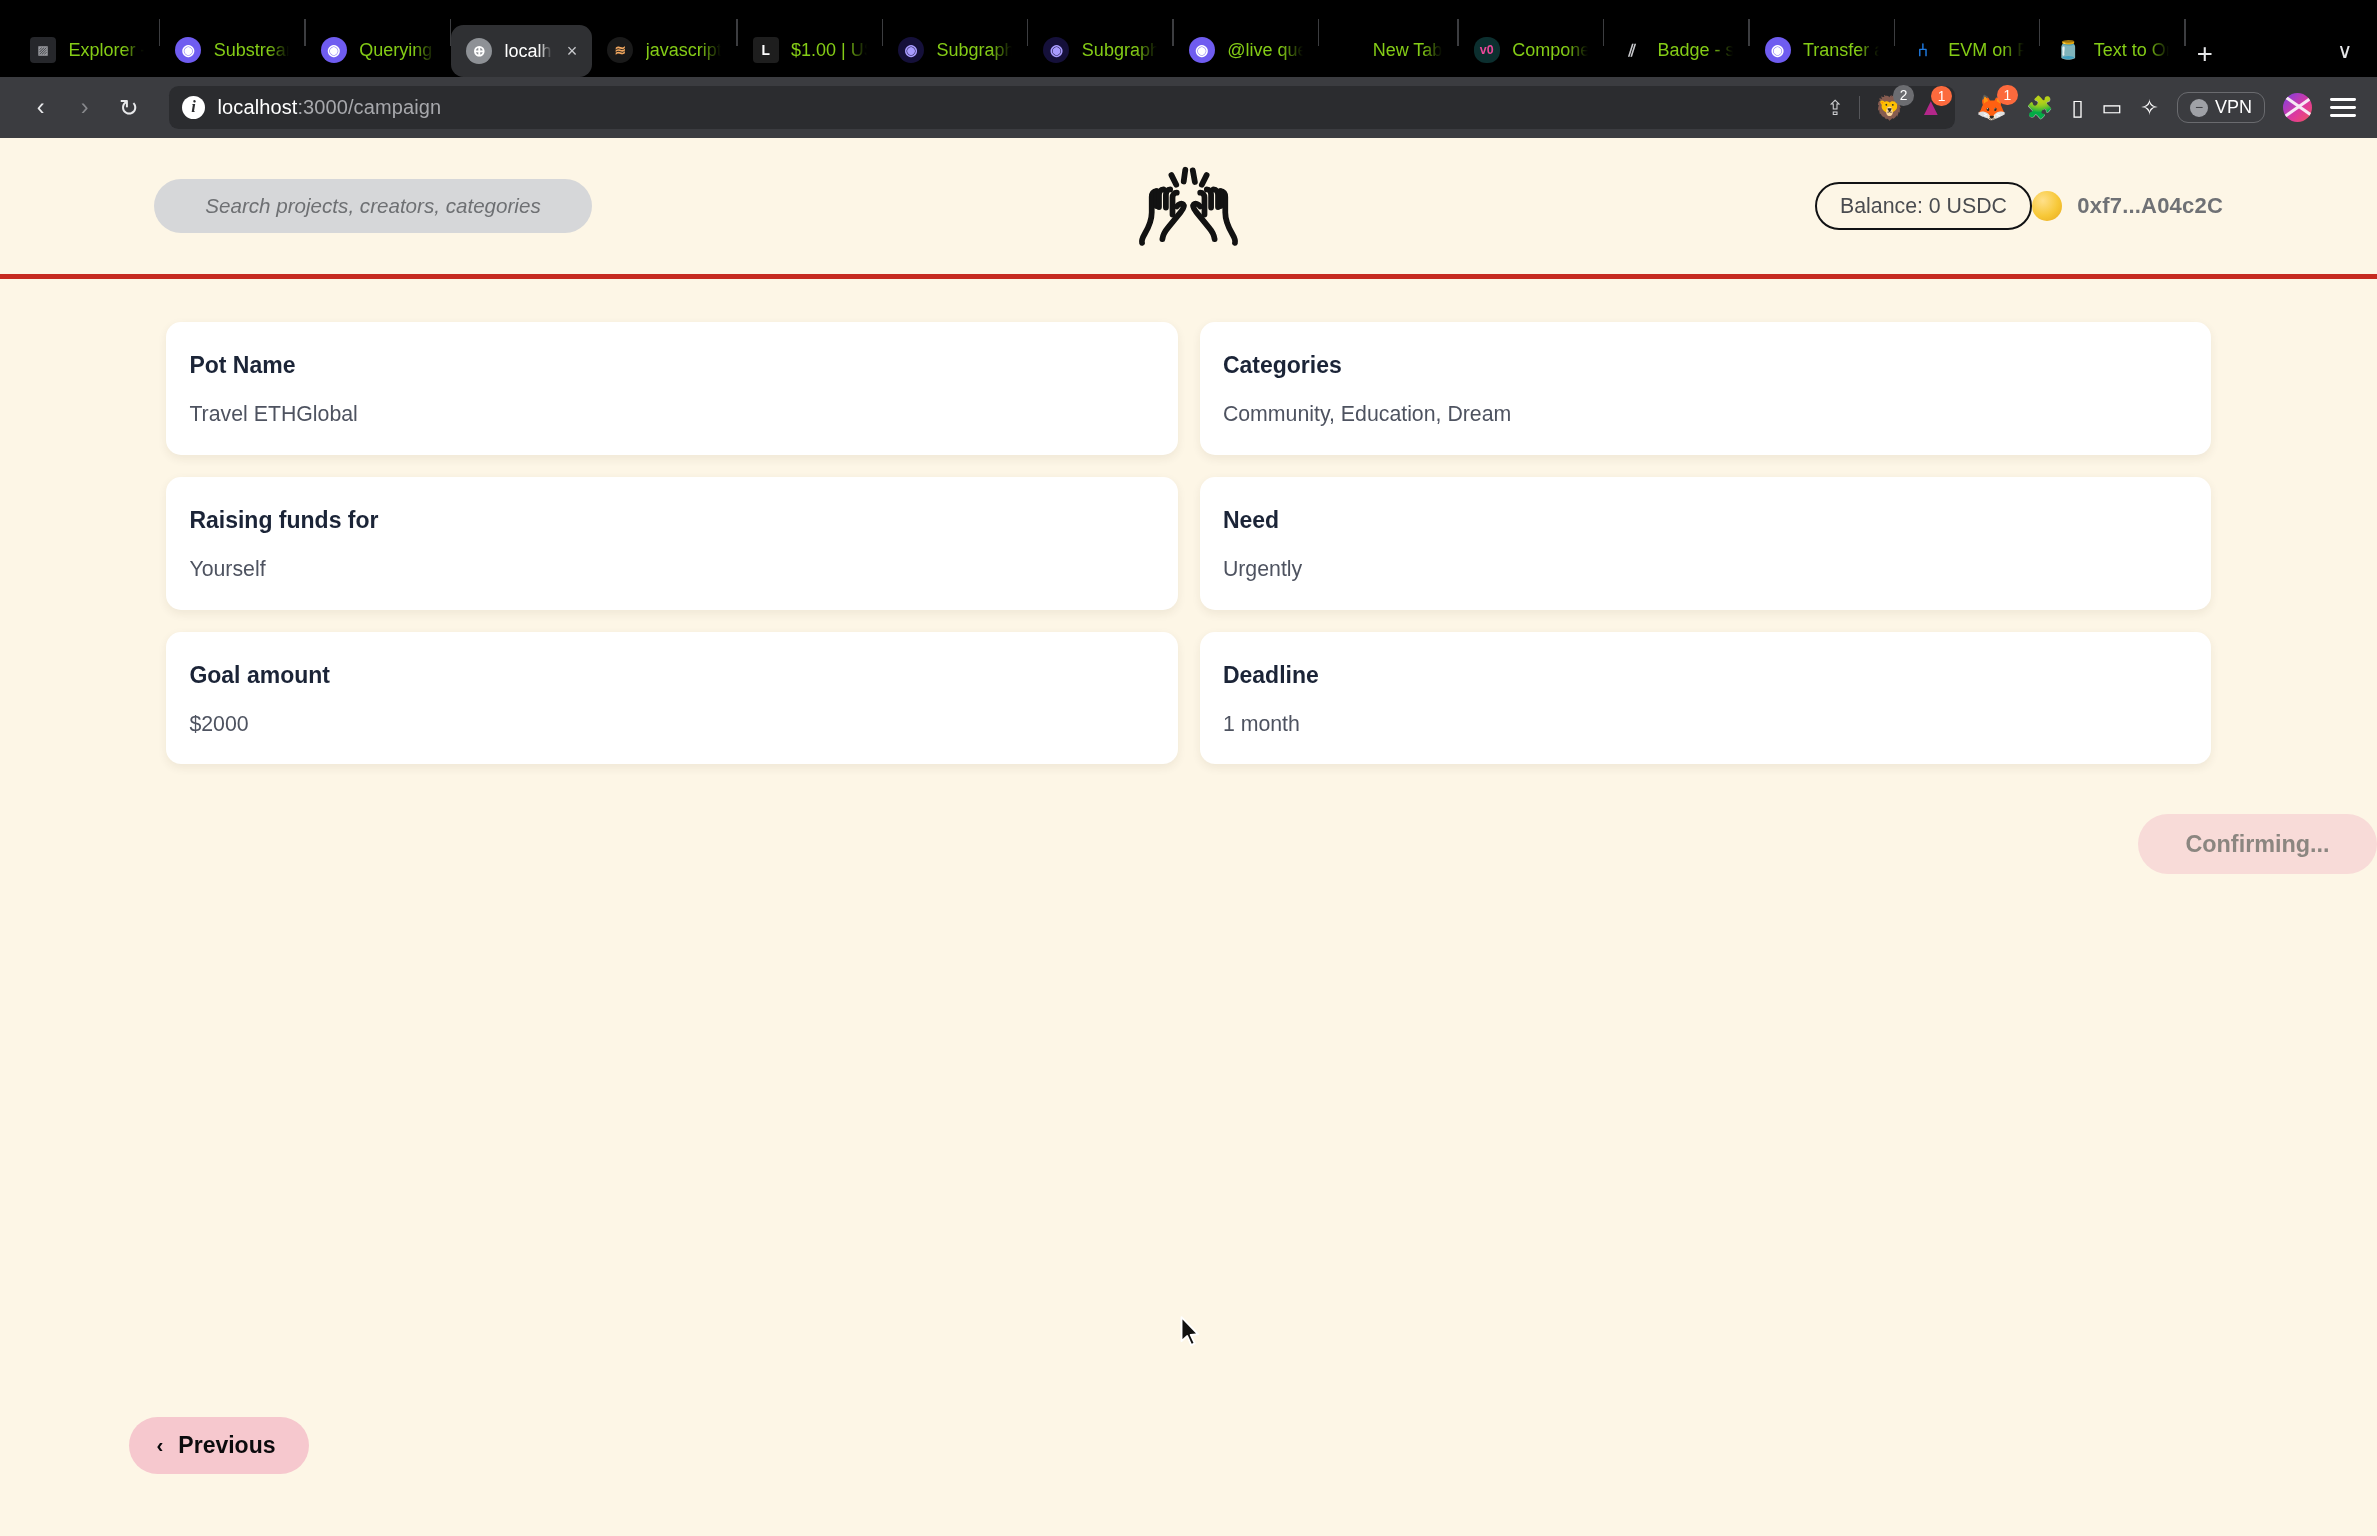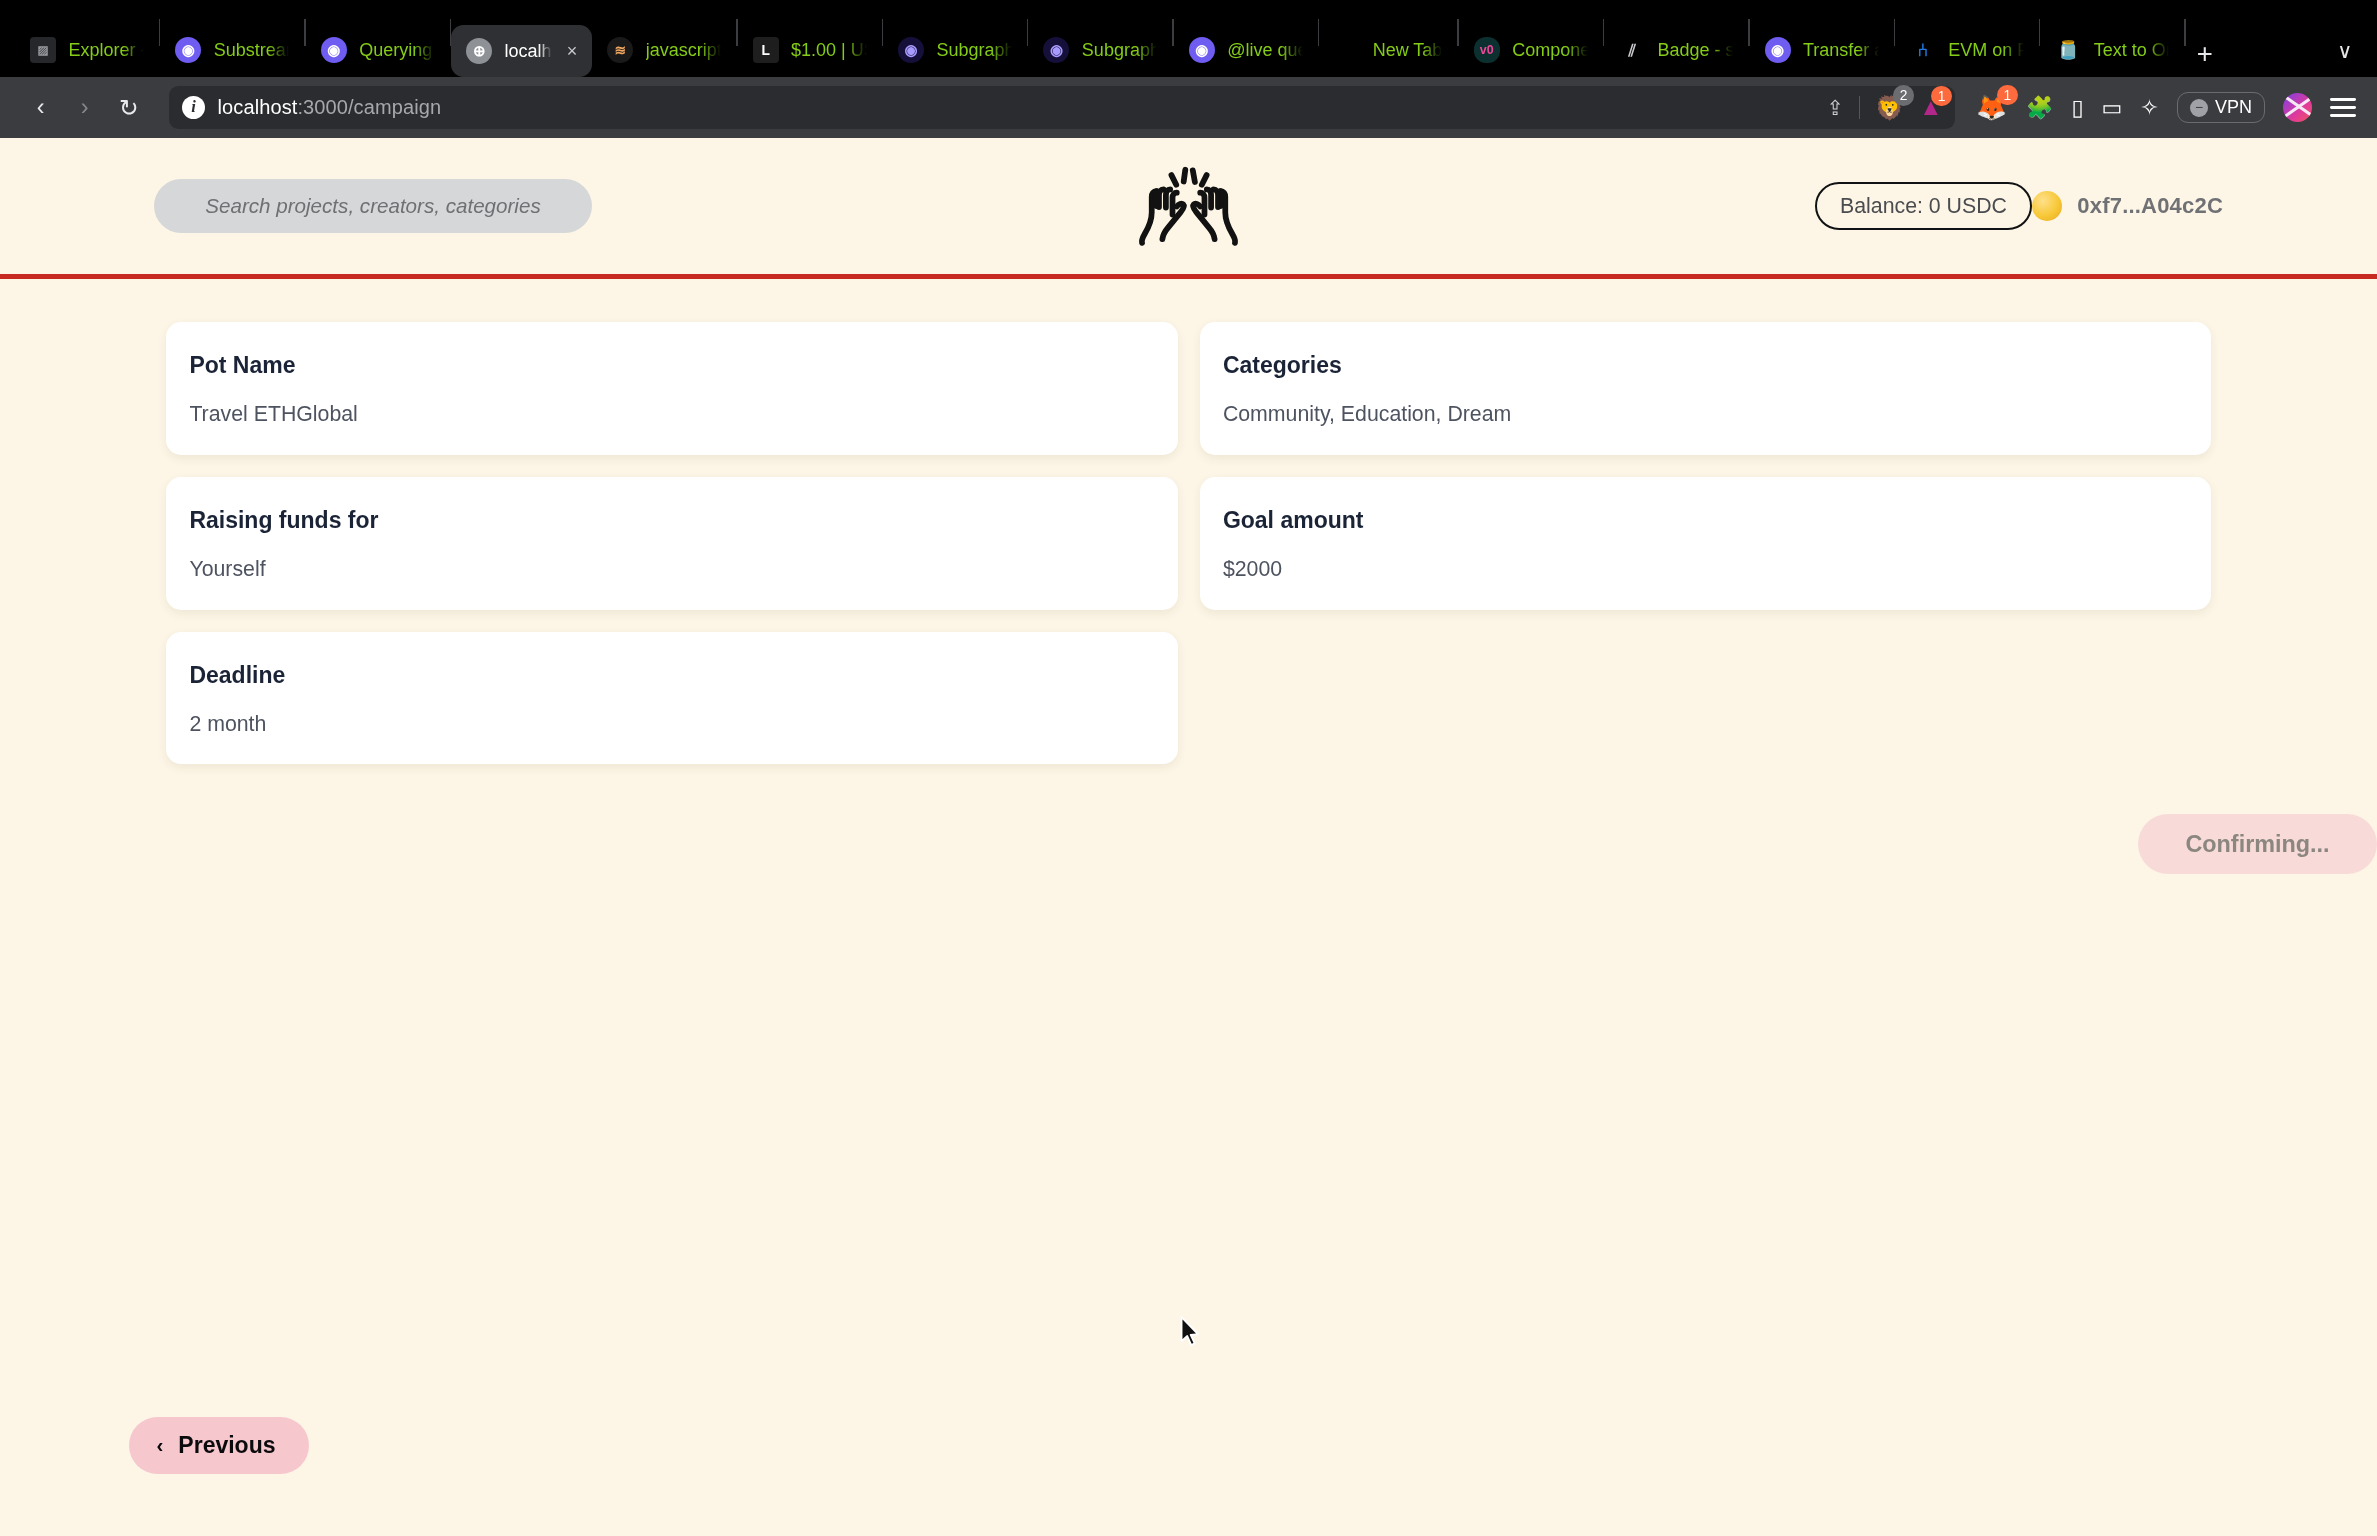--- a/index.html
+++ b/index.html
@@ -503,26 +503,30 @@
         </div>
         <div class="card">
           <div class="card-label">Categories</div>
           <div class="card-value">Community, Education, Dream</div>
         </div>
         <div class="card">
           <div class="card-label">Raising funds for</div>
           <div class="card-value">Yourself</div>
         </div>
         <div class="card">
+          <div class="card-label">Need</div>
+          <div class="card-value">Urgently</div>
+        </div>
+        <div class="card">
           <div class="card-label">Goal amount</div>
           <div class="card-value">$2000</div>
         </div>
         <div class="card">
           <div class="card-label">Deadline</div>
-          <div class="card-value">2 month</div>
+          <div class="card-value">1 month</div>
         </div>
       </div>
 
       <div class="confirm-wrap">
         <button class="confirm-btn">Confirming...</button>
       </div>
     </div>
 
     <div class="prev-wrap">
       <button class="prev-btn">

